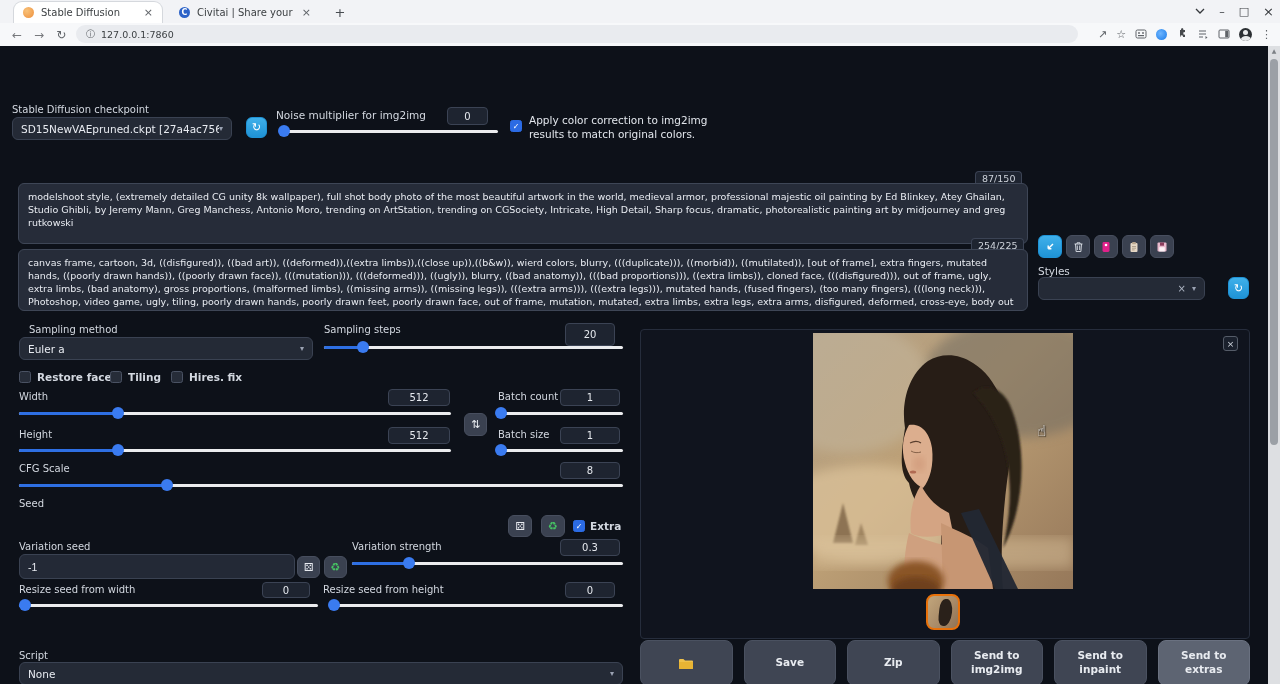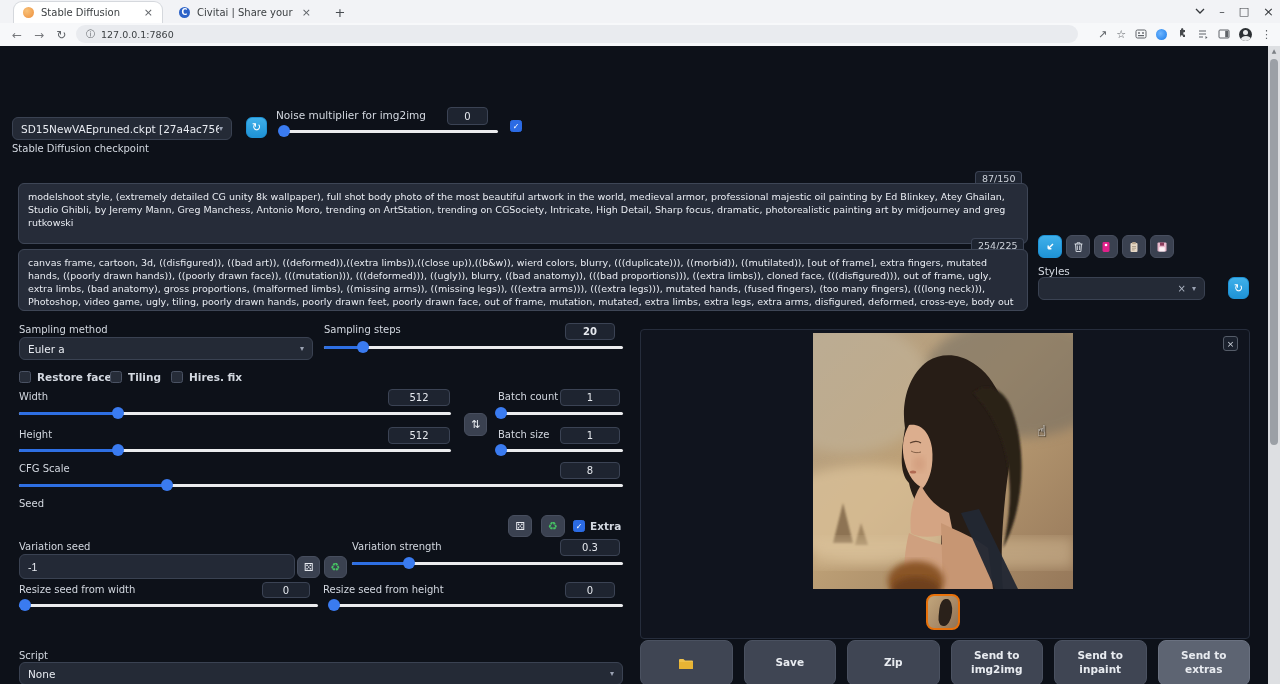--- a/index.html
+++ b/index.html
@@ -157,35 +157,36 @@
           </svg>
         </span>
       <span class="avatar"></span>
       <span class="g">⋮</span>
     </div>
   </div>
 </div>
 
 <div class="app">
 
-  <div class="lbl" style="left:12px; top:58px;margin-top:39px;">Stable Diffusion checkpoint</div>
+  <div class="lbl" style="left:12px; top:58px;">Stable Diffusion checkpoint</div>
   <div class="select cp-select">
     <span style="white-space:nowrap; overflow:hidden;">SD15NewVAEpruned.ckpt [27a4ac756c]</span>
     <span class="caret">▾</span>
   </div>
   <div class="sqbtn bluebtn" style="left:246px; top:71px; width:21px; height:21px; font-size:11px;">↻</div>
 
   <div class="lbl" style="left:276px; top:63px; font-size:10.5px;">Noise multiplier for img2img</div>
   <div class="numbox" style="left:447px; top:61px; width:41px; height:18px;">0</div>
   <div class="slider noise-slider">
     <div class="fill" style="width:1%;"></div>
       <div class="knob" style="left:calc(1% - 6px);"></div>
   </div>
 
   <div class="cb on" style="left:510px; top:74px;">✓</div>
+  <div class="cc-text">Apply color correction to img2img results to match original colors.</div>
 
 
   <div class="counter" style="left:975px; top:125px;">87/150</div>
   <div class="promptbox" style="top:137px; height:61px;">
     <textarea style="">modelshoot style, (extremely detailed CG unity 8k wallpaper), full shot body photo of the most beautiful artwork in the world, medieval armor, professional majestic oil painting by Ed Blinkey, Atey Ghailan, Studio Ghibli, by Jeremy Mann, Greg Manchess, Antonio Moro, trending on ArtStation, trending on CGSociety, Intricate, High Detail, Sharp focus, dramatic, photorealistic painting art by midjourney and greg rutkowski</textarea>
   </div>
   <div class="counter" style="left:971px; top:192px;">254/225</div>
   <div class="promptbox" style="top:203px; height:62px;">
     <textarea style="">canvas frame, cartoon, 3d, ((disfigured)), ((bad art)), ((deformed)),((extra limbs)),((close up)),((b&amp;w)), wierd colors, blurry, (((duplicate))), ((morbid)), ((mutilated)), [out of frame], extra fingers, mutated hands, ((poorly drawn hands)), ((poorly drawn face)), (((mutation))), (((deformed))), ((ugly)), blurry, ((bad anatomy)), (((bad proportions))), ((extra limbs)), cloned face, (((disfigured))), out of frame, ugly, extra limbs, (bad anatomy), gross proportions, (malformed limbs), ((missing arms)), ((missing legs)), (((extra arms))), (((extra legs))), mutated hands, (fused fingers), (too many fingers), (((long neck))), Photoshop, video game, ugly, tiling, poorly drawn hands, poorly drawn feet, poorly drawn face, out of frame, mutation, mutated, extra limbs, extra legs, extra arms, disfigured, deformed, cross-eye, body out of frame, blurry, bad art, bad anatomy, 3d render</textarea>
   </div>
@@ -223,27 +224,27 @@
   <div class="lbl" style="left:1038px; top:219px; font-size:10.5px;">Styles</div>
   <div class="select styles-select">
     <span></span>
     <span style="display:flex; align-items:center;">
       <span class="styles-x">×</span>
       <span class="caret">▾</span>
     </span>
   </div>
   <div class="sqbtn bluebtn" style="left:1228px; top:231px; width:21px; height:22px; font-size:11px;">↻</div>
 
-  <div class="lbl" style="left:19px; top:278px;">Sampling method</div>
+  <div class="lbl" style="left:29px; top:278px;">Sampling method</div>
   <div class="select" style="left:19px; top:291px; width:294px; height:23px;">
     <span>Euler a</span>
     <span class="caret">▾</span>
   </div>
   <div class="lbl" style="left:324px; top:278px;">Sampling steps</div>
-  <div class="numbox" style="left:565px; top:277px; width:50px; height:17px;font-weight:bold;">20</div>
+  <div class="numbox" style="left:565px; top:277px; width:50px; height:23px;">20</div>
   <div class="slider" style="left:324px; top:300px; width:299px;">
     <div class="fill" style="width:13%;"></div>
       <div class="knob" style="left:calc(13% - 6px);"></div>
   </div>
 
   <div class="cb" style="left:19px; top:325px;"></div>
   <div class="lbl" style="left:37px; top:325px; font-size:10.5px; font-weight:bold;">Restore faces</div>
   <div class="cb" style="left:110px; top:325px;"></div>
   <div class="lbl" style="left:128px; top:325px; font-size:10.5px; font-weight:bold;">Tiling</div>
   <div class="cb" style="left:171px; top:325px;"></div>

